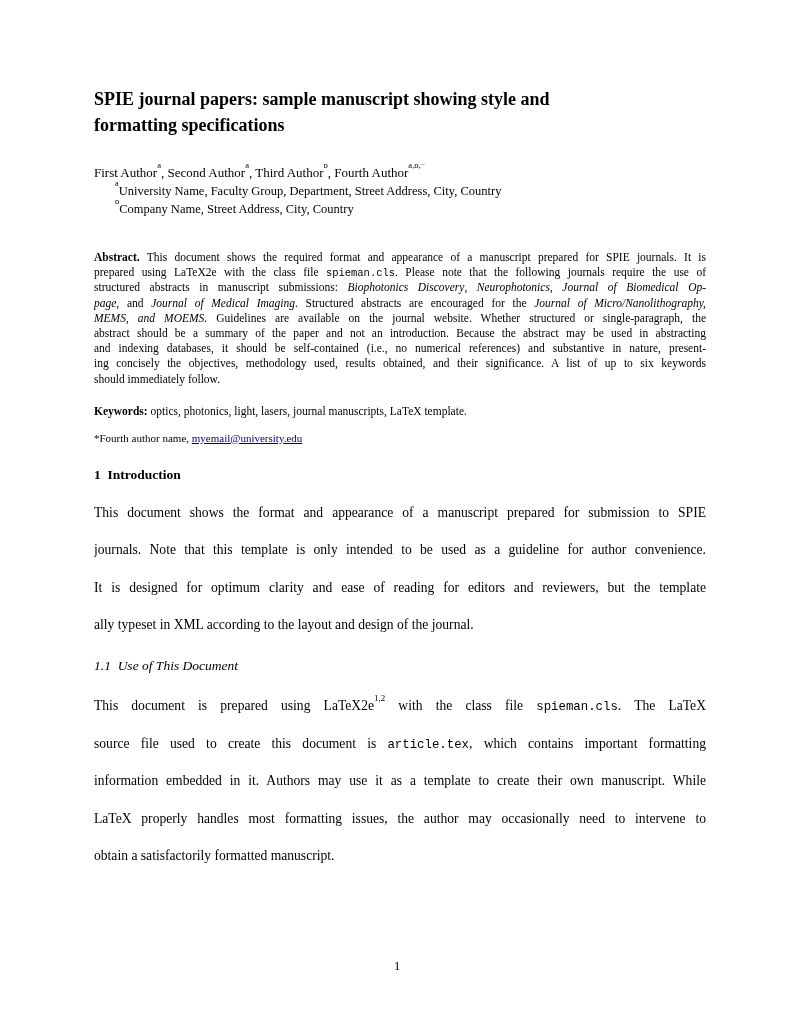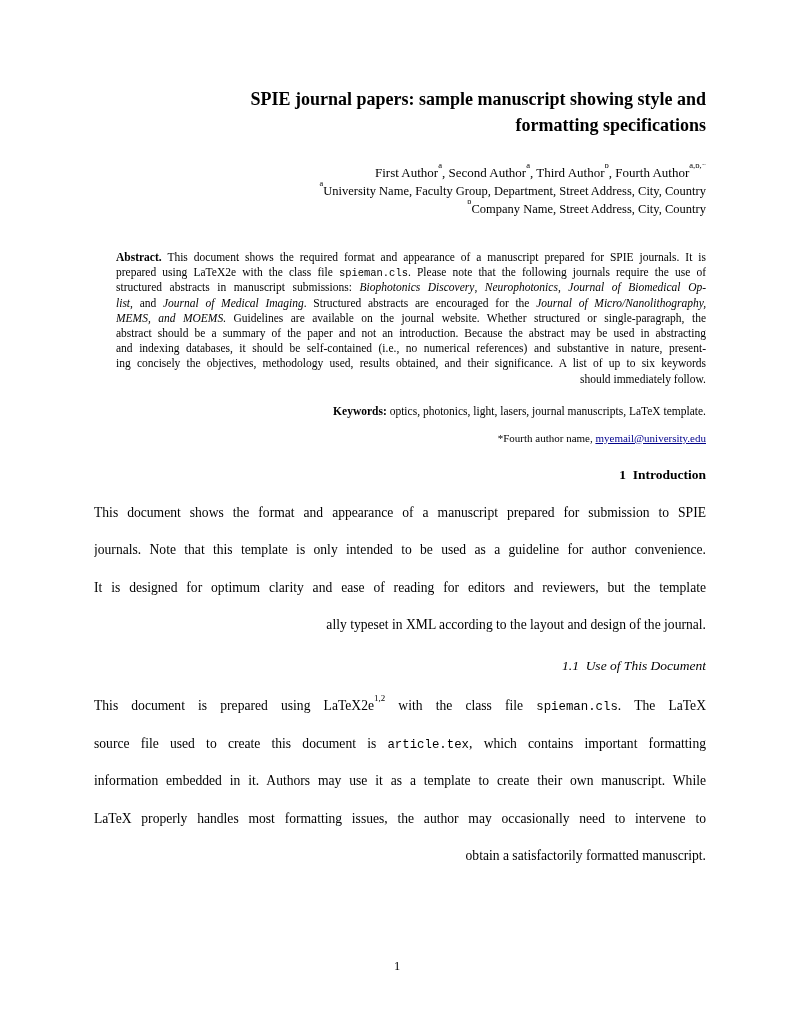--- a/index.html
+++ b/index.html
@@ -8,35 +8,35 @@
     width:794px;height:1028px;
     background:#ffffff;
     outline:1px solid #d8d8d8;
     font-family:"Liberation Serif", serif;
     color:#000;
     overflow:hidden;
     margin:0 auto;
   }
   .content{padding:86px 88px 0 94px;}
   .row{position:relative;}
-  .txt{display:block;text-align:right;}
+  .txt{display:block;}
 
   
   .title-block{font-weight:bold;font-size:18px;}
   .title-row{line-height:26px;height:26px;overflow:hidden;}
 
   
   .authors-block{margin-top:26px;font-weight:normal;font-size:13px;}
   .authors-row{line-height:18px;height:18px;overflow:hidden;}
   .affil-block{font-size:12.5px;}
-  .affil-row{line-height:18px;height:18px;overflow:hidden;}
+  .affil-row{line-height:18px;height:18px;overflow:hidden;margin-left:21px;}
 
   
   .abstract-block{margin-top:32px;font-size:11.5px;}
-  .abs-row{line-height:15.2px;height:15.2px;overflow:hidden;margin-left:22px;}
+  .abs-row{line-height:15.2px;height:15.2px;overflow:hidden;}
   .jl .txt{text-align:justify;text-align-last:justify;}
 
   
   .keywords-block{margin-top:17px;font-size:11.5px;}
   .kw-row{line-height:15px;height:15px;overflow:hidden;}
   .corr-block{margin-top:12px;font-size:11px;}
   .corr-row{line-height:15px;height:15px;overflow:hidden;}
 
   
   .h1-block{margin-top:20px;font-size:13.5px;font-weight:bold;}
@@ -108,21 +108,21 @@
       <div class="row abs-row jl">
 
         <span class="txt"><span class="seg-n">prepared using LaTeX2e with the class file </span><span class="seg-m">spieman.cls</span><span class="seg-n">. Please note that the following journals require the use of</span></span>
       </div>
       <div class="row abs-row jl">
 
         <span class="txt"><span class="seg-n">structured abstracts in manuscript submissions: </span><span class="seg-i">Biophotonics Discovery</span><span class="seg-n">, </span><span class="seg-i">Neurophotonics</span><span class="seg-n">, </span><span class="seg-i">Journal of Biomedical Op-</span></span>
       </div>
       <div class="row abs-row jl">
 
-        <span class="txt"><span class="seg-i">list</span><span class="seg-n">, and </span><span class="seg-i">Journal of Medical Imaging</span><span class="seg-n">. Structured abstracts are encouraged for the </span><span class="seg-i">Journal of Micro/Nanolithography,</span></span>
+        <span class="txt"><span class="seg-i">page</span><span class="seg-n">, and </span><span class="seg-i">Journal of Medical Imaging</span><span class="seg-n">. Structured abstracts are encouraged for the </span><span class="seg-i">Journal of Micro/Nanolithography,</span></span>
       </div>
       <div class="row abs-row jl">
 
         <span class="txt"><span class="seg-i">MEMS, and MOEMS.</span><span class="seg-n"> Guidelines are available on the journal website. Whether structured or single-paragraph, the</span></span>
       </div>
       <div class="row abs-row jl">
 
         <span class="txt"><span class="seg-n">abstract should be a summary of the paper and not an introduction. Because the abstract may be used in abstracting</span></span>
       </div>
       <div class="row abs-row jl">

